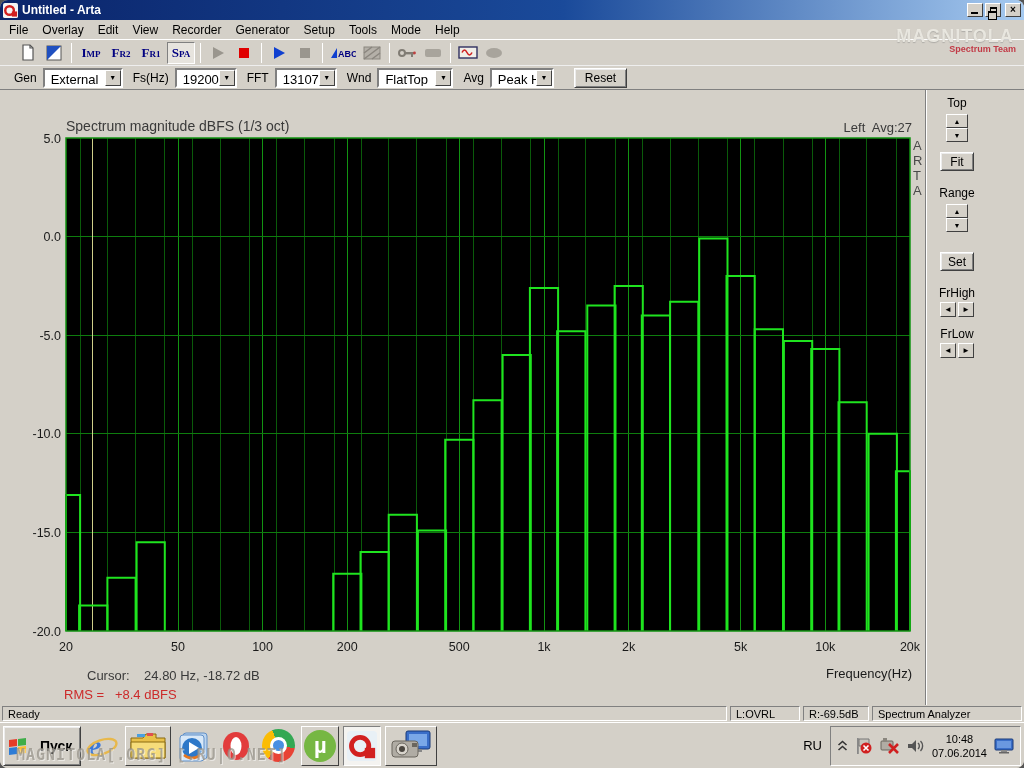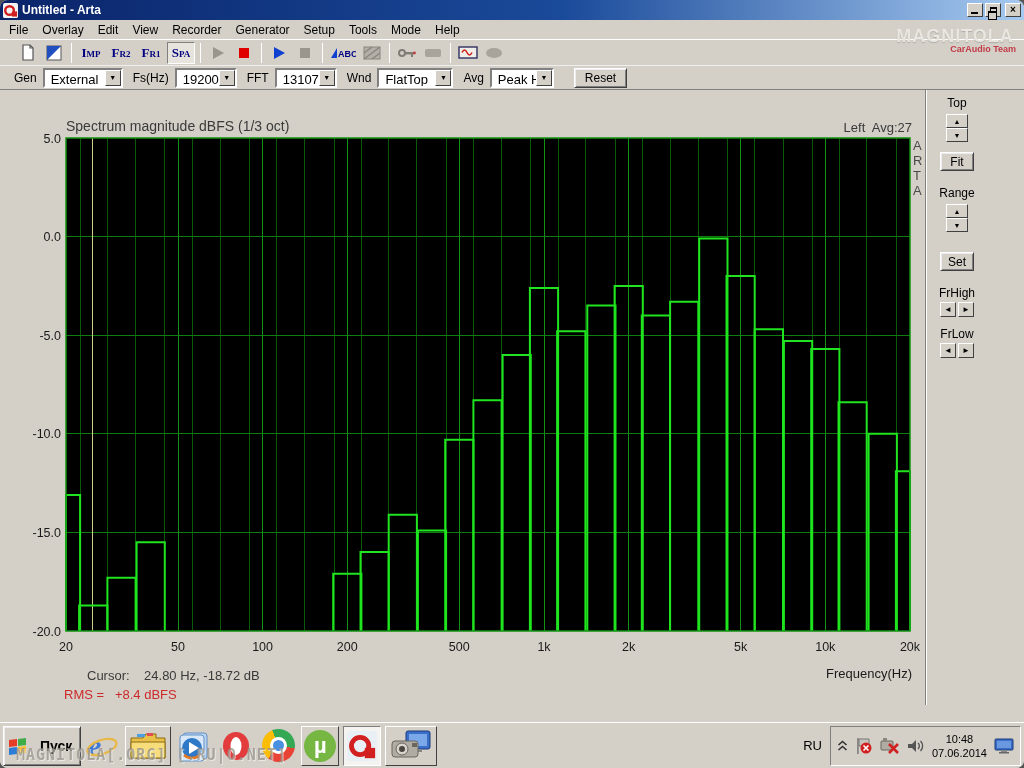--- a/index.html
+++ b/index.html
@@ -376,20 +376,26 @@
         <div class="arrbtn">►</div>
       </div>
       <div class="sp-label" style="top:237px">FrLow</div>
       <div class="arrpair" style="top:253px">
         <div class="arrbtn">◄</div>
         <div class="arrbtn">►</div>
       </div>
     </div>
   </div>
 
+  <div class="statusbar">
+    <span class="spanel grow">Ready</span>
+    <span class="spanel" style="width:70px">L:OVRL</span>
+    <span class="spanel" style="width:66px">R:-69.5dB</span>
+    <span class="spanel" style="width:150px">Spectrum Analyzer</span>
+  </div>
 
   <div class="taskbar">
     <button class="startbtn">
       <svg width="20" height="18" viewBox="0 0 20 18">
           <g transform="skewY(-6)">
             <rect x="1" y="3" width="8" height="7" fill="#e53c28"></rect>
             <rect x="10" y="3" width="8" height="7" fill="#3fae49"></rect>
             <rect x="1" y="11" width="8" height="7" fill="#2d7cd6"></rect>
             <rect x="10" y="11" width="8" height="7" fill="#fdbf2e"></rect>
           </g>
@@ -483,17 +489,17 @@
             <rect x="3" y="3" width="14" height="7" fill="#6a98e0"></rect>
             <rect x="7" y="12" width="6" height="2" fill="#888"></rect>
             <rect x="5" y="14" width="10" height="1.5" fill="#666"></rect>
           </svg>
       </span>
     </span>
   </div>
 
   <div class="wm-top">
     <div class="brand">MAGNITOLA</div>
-    <div class="sub">CarAudio Team</div>
+    <div class="sub">Spectrum Team</div>
   </div>
   <div class="wm-bottom">MAGNITOLA[.ORG] [.RU|O.NET]</div>
 
 </div>
 
 </body></html>

